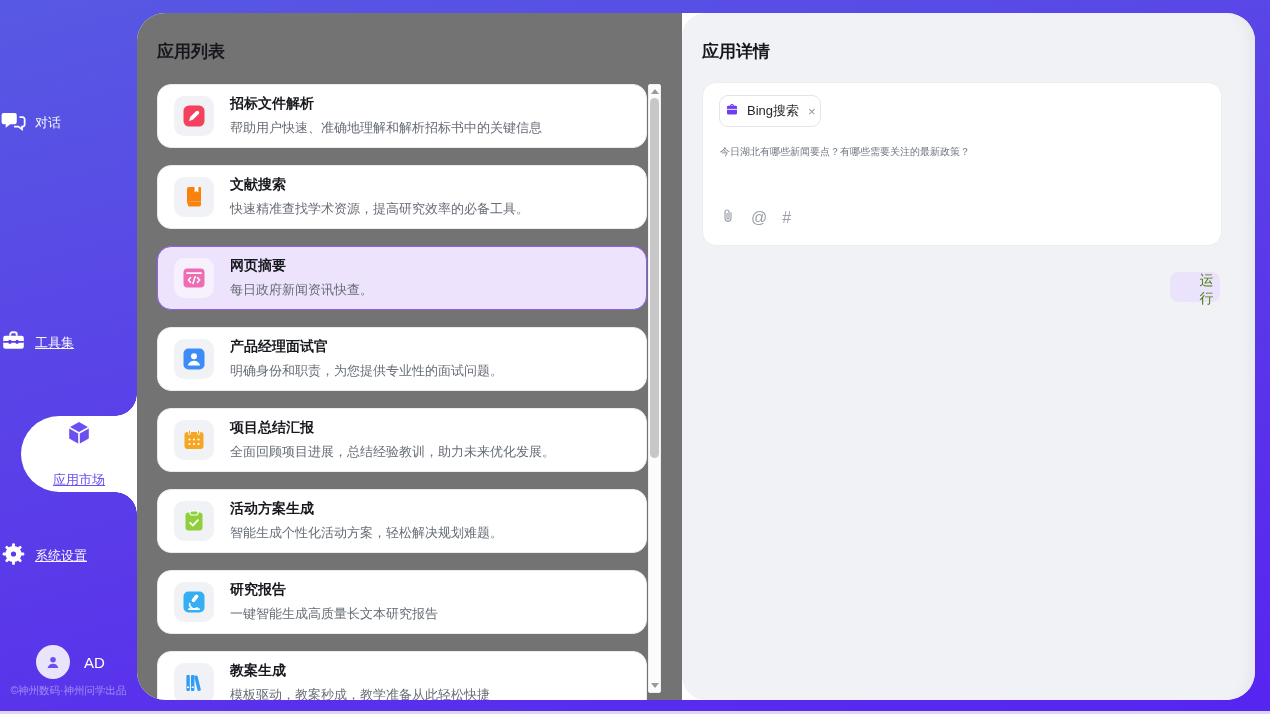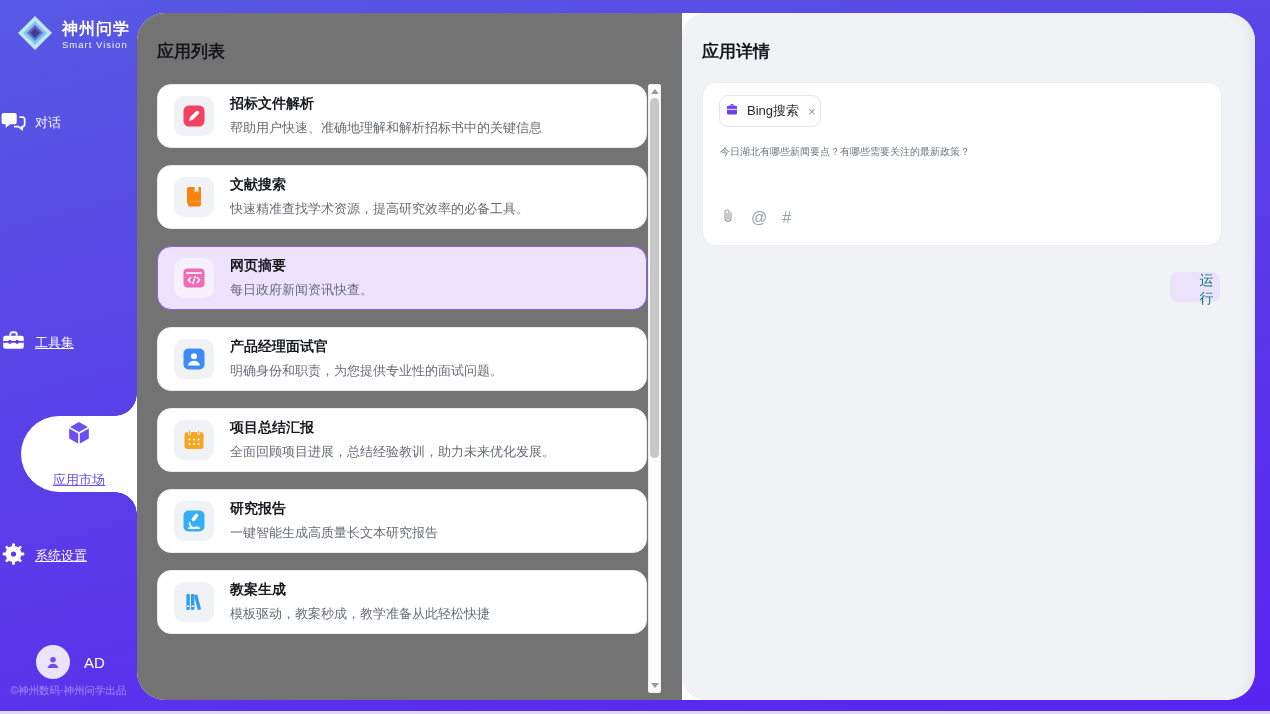--- a/index.html
+++ b/index.html
@@ -67,46 +67,31 @@
   .detail-panel { position:absolute; left:545px; top:0; width:573px; height:687px; background:#f1f2f6;
     border-radius:24px 28px 28px 24px; box-shadow:inset -16px 0 14px -12px rgba(60,60,90,.07); }
   .composer { position:absolute; left:20px; top:69px; width:520px; height:164px; background:#fff; border:1px solid #ededef; border-radius:14px; }
   .tag { position:absolute; left:16px; top:12px; height:32px; display:inline-flex; align-items:center; gap:7px;
     border:1px solid #e4e4e8; border-radius:9px; padding:0 4px; background:#fff; cursor:default; }
   .tag .tlabel { font-size:13px; color:#24272c; }
   .tag .tclose { font-size:13px; color:#90959c; margin-left:2px; cursor:pointer; }
   .query { position:absolute; left:17px; top:62px; right:16px; font-size:10px; color:#6f767f; }
   .composer-icons { position:absolute; left:17px; bottom:16px; display:flex; align-items:center; gap:15px; }
   .composer-icons .ch { font-size:16px; color:#9aa0a8; cursor:pointer; line-height:1; }
-  .run-btn { position:absolute; right:35px; top:259px; width:50px; height:30px; background:#ebe3fc; color:#0f766e;
+  .run-btn { position:absolute; right:35px; top:259px; width:50px; height:30px; background:#ebe3fc; color:#4d7c0f;
     font-size:14px; border:none; border-radius:8px; cursor:pointer;padding-left:23px; }
 </style>
 </head>
 <body>
 
 <div id="root">
   <div class="bottom-strip"></div>
 
   <div class="sidebar">
 
-    <div class="logo">
-      <span>
-        <svg width="38" height="38" viewBox="0 0 38 38">
-          <polygon points="19,2 36,19 19,36 2,19" fill="#c3e6f4"></polygon>
-          <polygon points="19,7 31,19 19,31 7,19" fill="#7fc6ec"></polygon>
-          <polygon points="19,11 27,19 19,27 11,19" fill="#5f7bd9"></polygon>
-          <polygon points="19,11 27,19 11,19" fill="#7b57c9"></polygon>
-          <polygon points="19,14 24,19 19,24 14,19" fill="#3f3f8f"></polygon>
-        </svg>
-      </span>
-      <span class="logo-text">
-        <div class="cn">神州问学</div>
-        <div class="en">Smart Vision</div>
-      </span>
-    </div>
 
     <div class="nav-item" style="top:108px">
       <span>
         <svg width="27" height="26" viewBox="0 0 24 24">
           <path d="M3 4.5h10a2 2 0 0 1 2 2v6.5a2 2 0 0 1-2 2H9l-4.2 3.2V15H3a2 2 0 0 1-2-2V6.5a2 2 0 0 1 2-2z" fill="#fff"></path>
           <path d="M17.5 8.5h3A1.8 1.8 0 0 1 22.3 10.3v5a1.8 1.8 0 0 1-1.8 1.8h-.6v2.6l-3.4-2.6h-4" fill="none" stroke="#fff" stroke-width="1.6"></path>
         </svg>
       </span>
       <span class="lbl">对话</span>
     </div>
@@ -244,20 +229,33 @@
                   <circle cx="16.5" cy="16" r="1.1"></circle>
                 </g>
             </svg>
           </div>
           <div class="app-tx">
             <div class="app-title">项目总结汇报</div>
             <div class="app-desc">全面回顾项目进展，总结经验教训，助力未来优化发展。</div>
           </div>
         </div>
 
+        <div class="card">
+          <div class="app-ic" style="color: rgb(143, 207, 60);">
+            <svg width="24" height="24" viewBox="0 0 24 24">
+              <rect x="3.5" y="3.5" width="17" height="18" rx="3" fill="currentColor"></rect>
+              <rect x="8" y="1.8" width="8" height="4.2" rx="1.5" fill="currentColor" stroke="#fff" stroke-width="1.2"></rect>
+              <path d="M8.2 13.8l2.7 2.7 5-5.3" stroke="#fff" stroke-width="1.8" fill="none" stroke-linecap="round" stroke-linejoin="round"></path>
+            </svg>
+          </div>
+          <div class="app-tx">
+            <div class="app-title">活动方案生成</div>
+            <div class="app-desc">智能生成个性化活动方案，轻松解决规划难题。</div>
+          </div>
+        </div>
 
         <div class="card">
           <div class="app-ic" style="color: rgb(53, 174, 244);">
             <svg width="24" height="24" viewBox="0 0 24 24">
               <rect x="1.5" y="1.5" width="21" height="21" rx="5" fill="currentColor"></rect>
               <rect x="11.2" y="4" width="3.6" height="8.6" rx="1.8" transform="rotate(38 13 8.3)" fill="#fff"></rect>
               <path d="M7.6 13.6a4.8 4.8 0 0 0 7.6 4.3" stroke="#fff" stroke-width="1.6" fill="none" stroke-linecap="round"></path>
               <rect x="6" y="18.2" width="12" height="1.8" rx="0.9" fill="#fff"></rect>
             </svg>
           </div>

